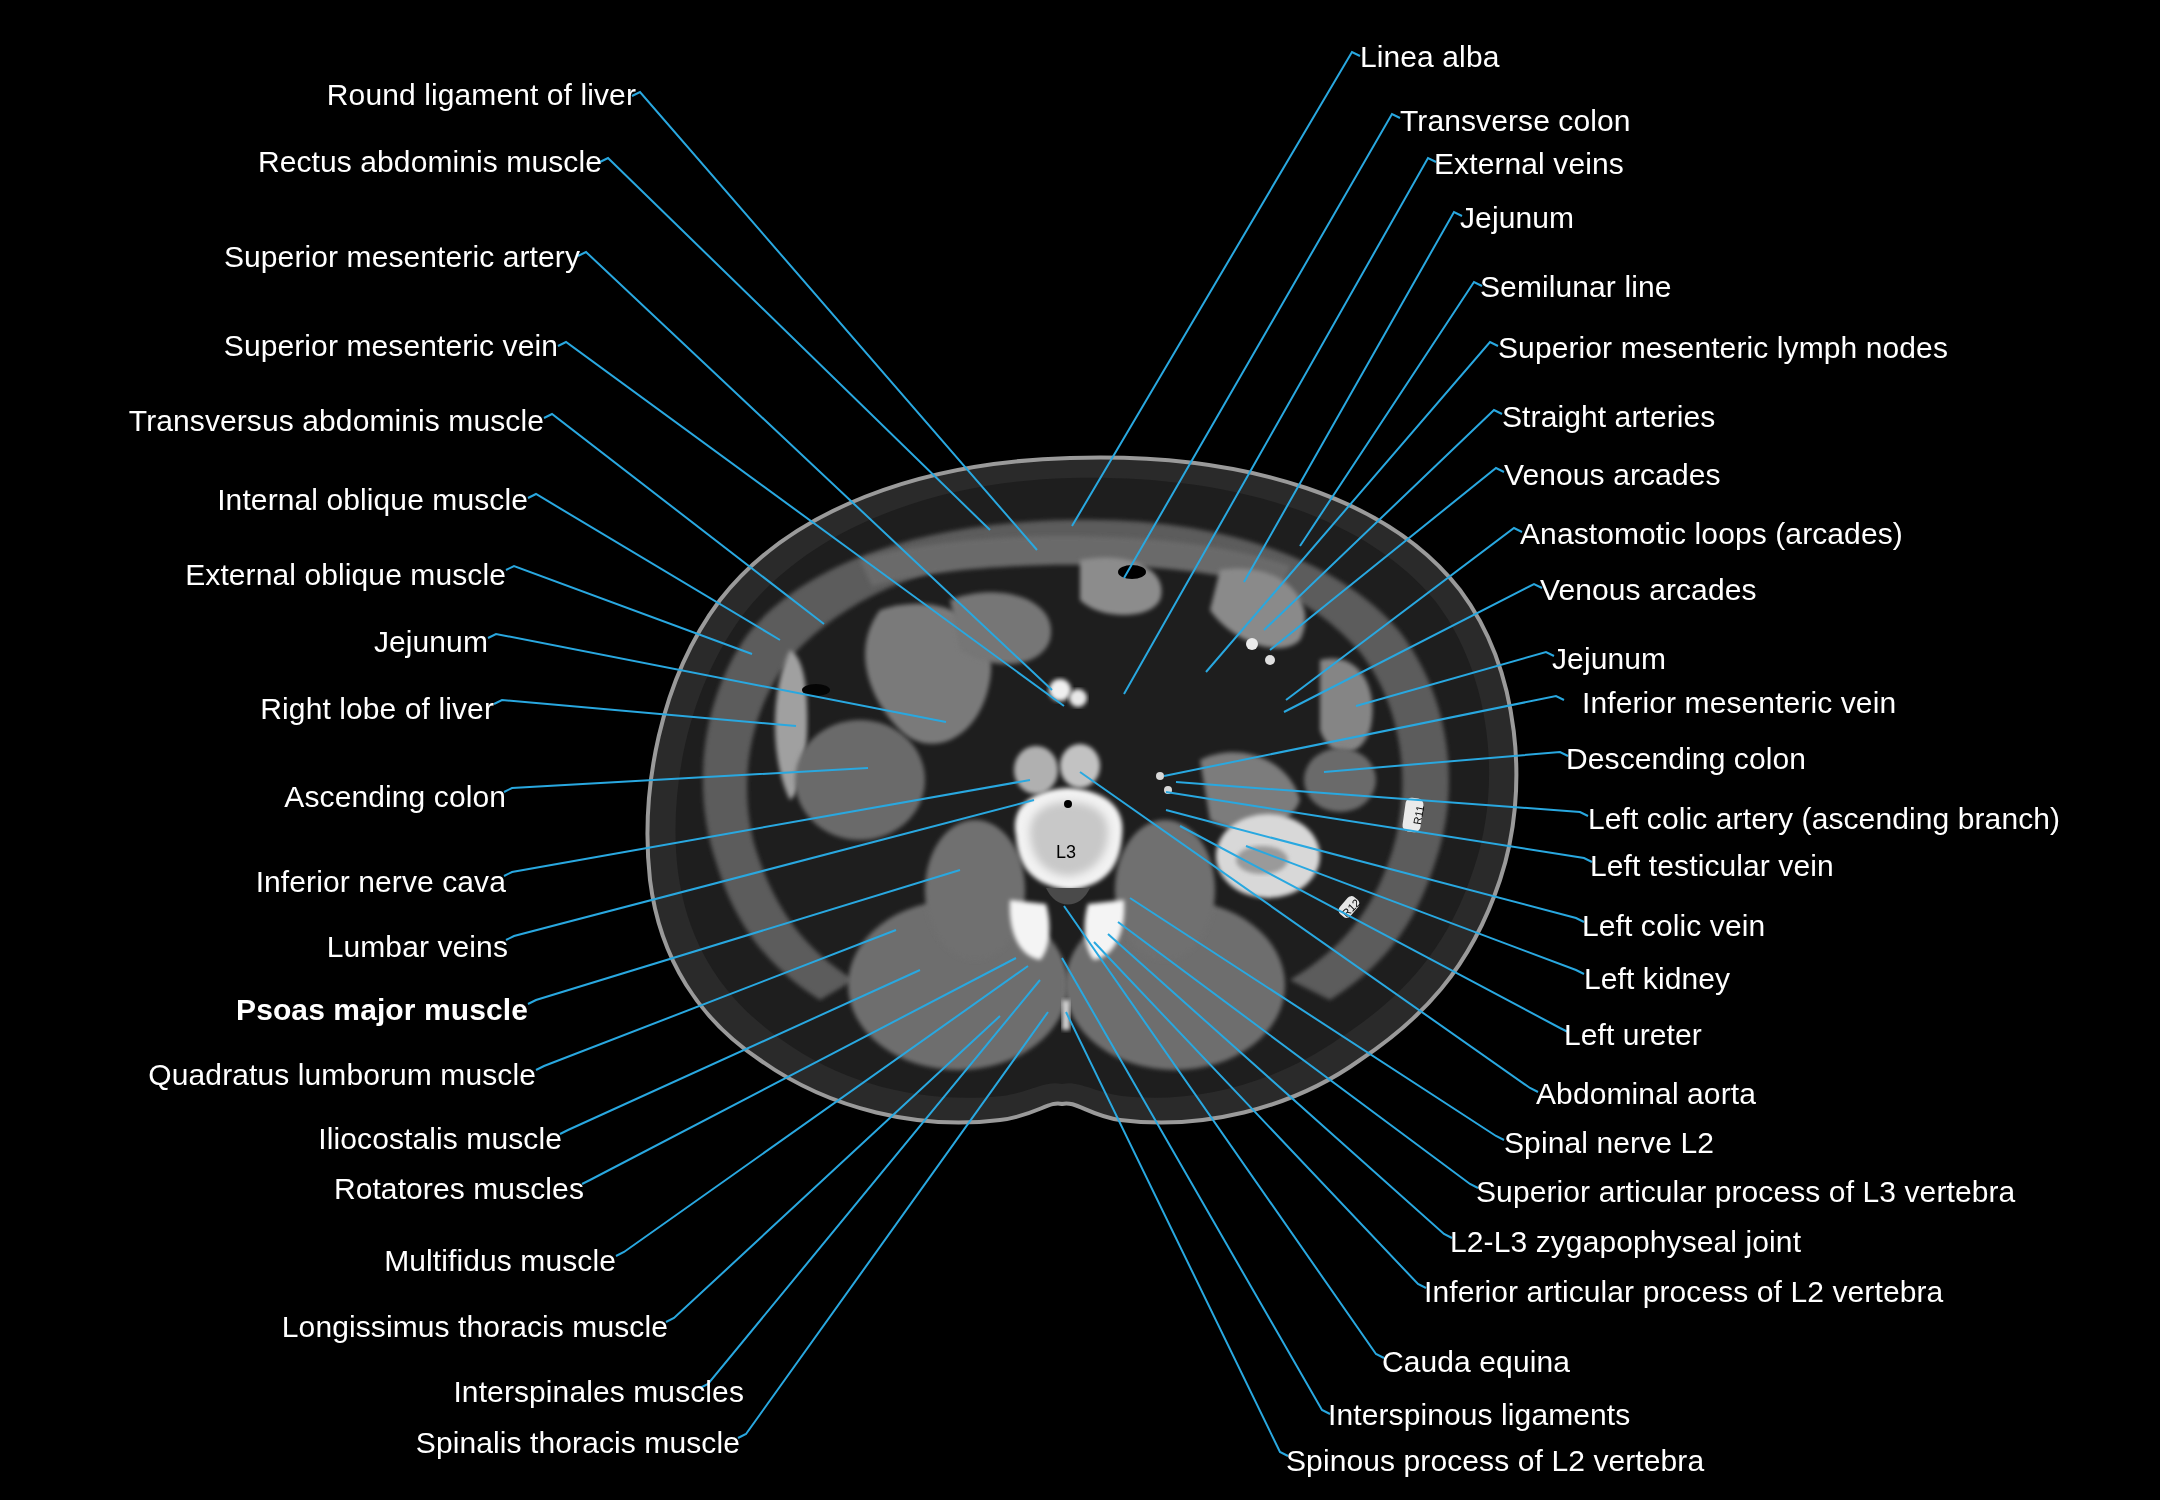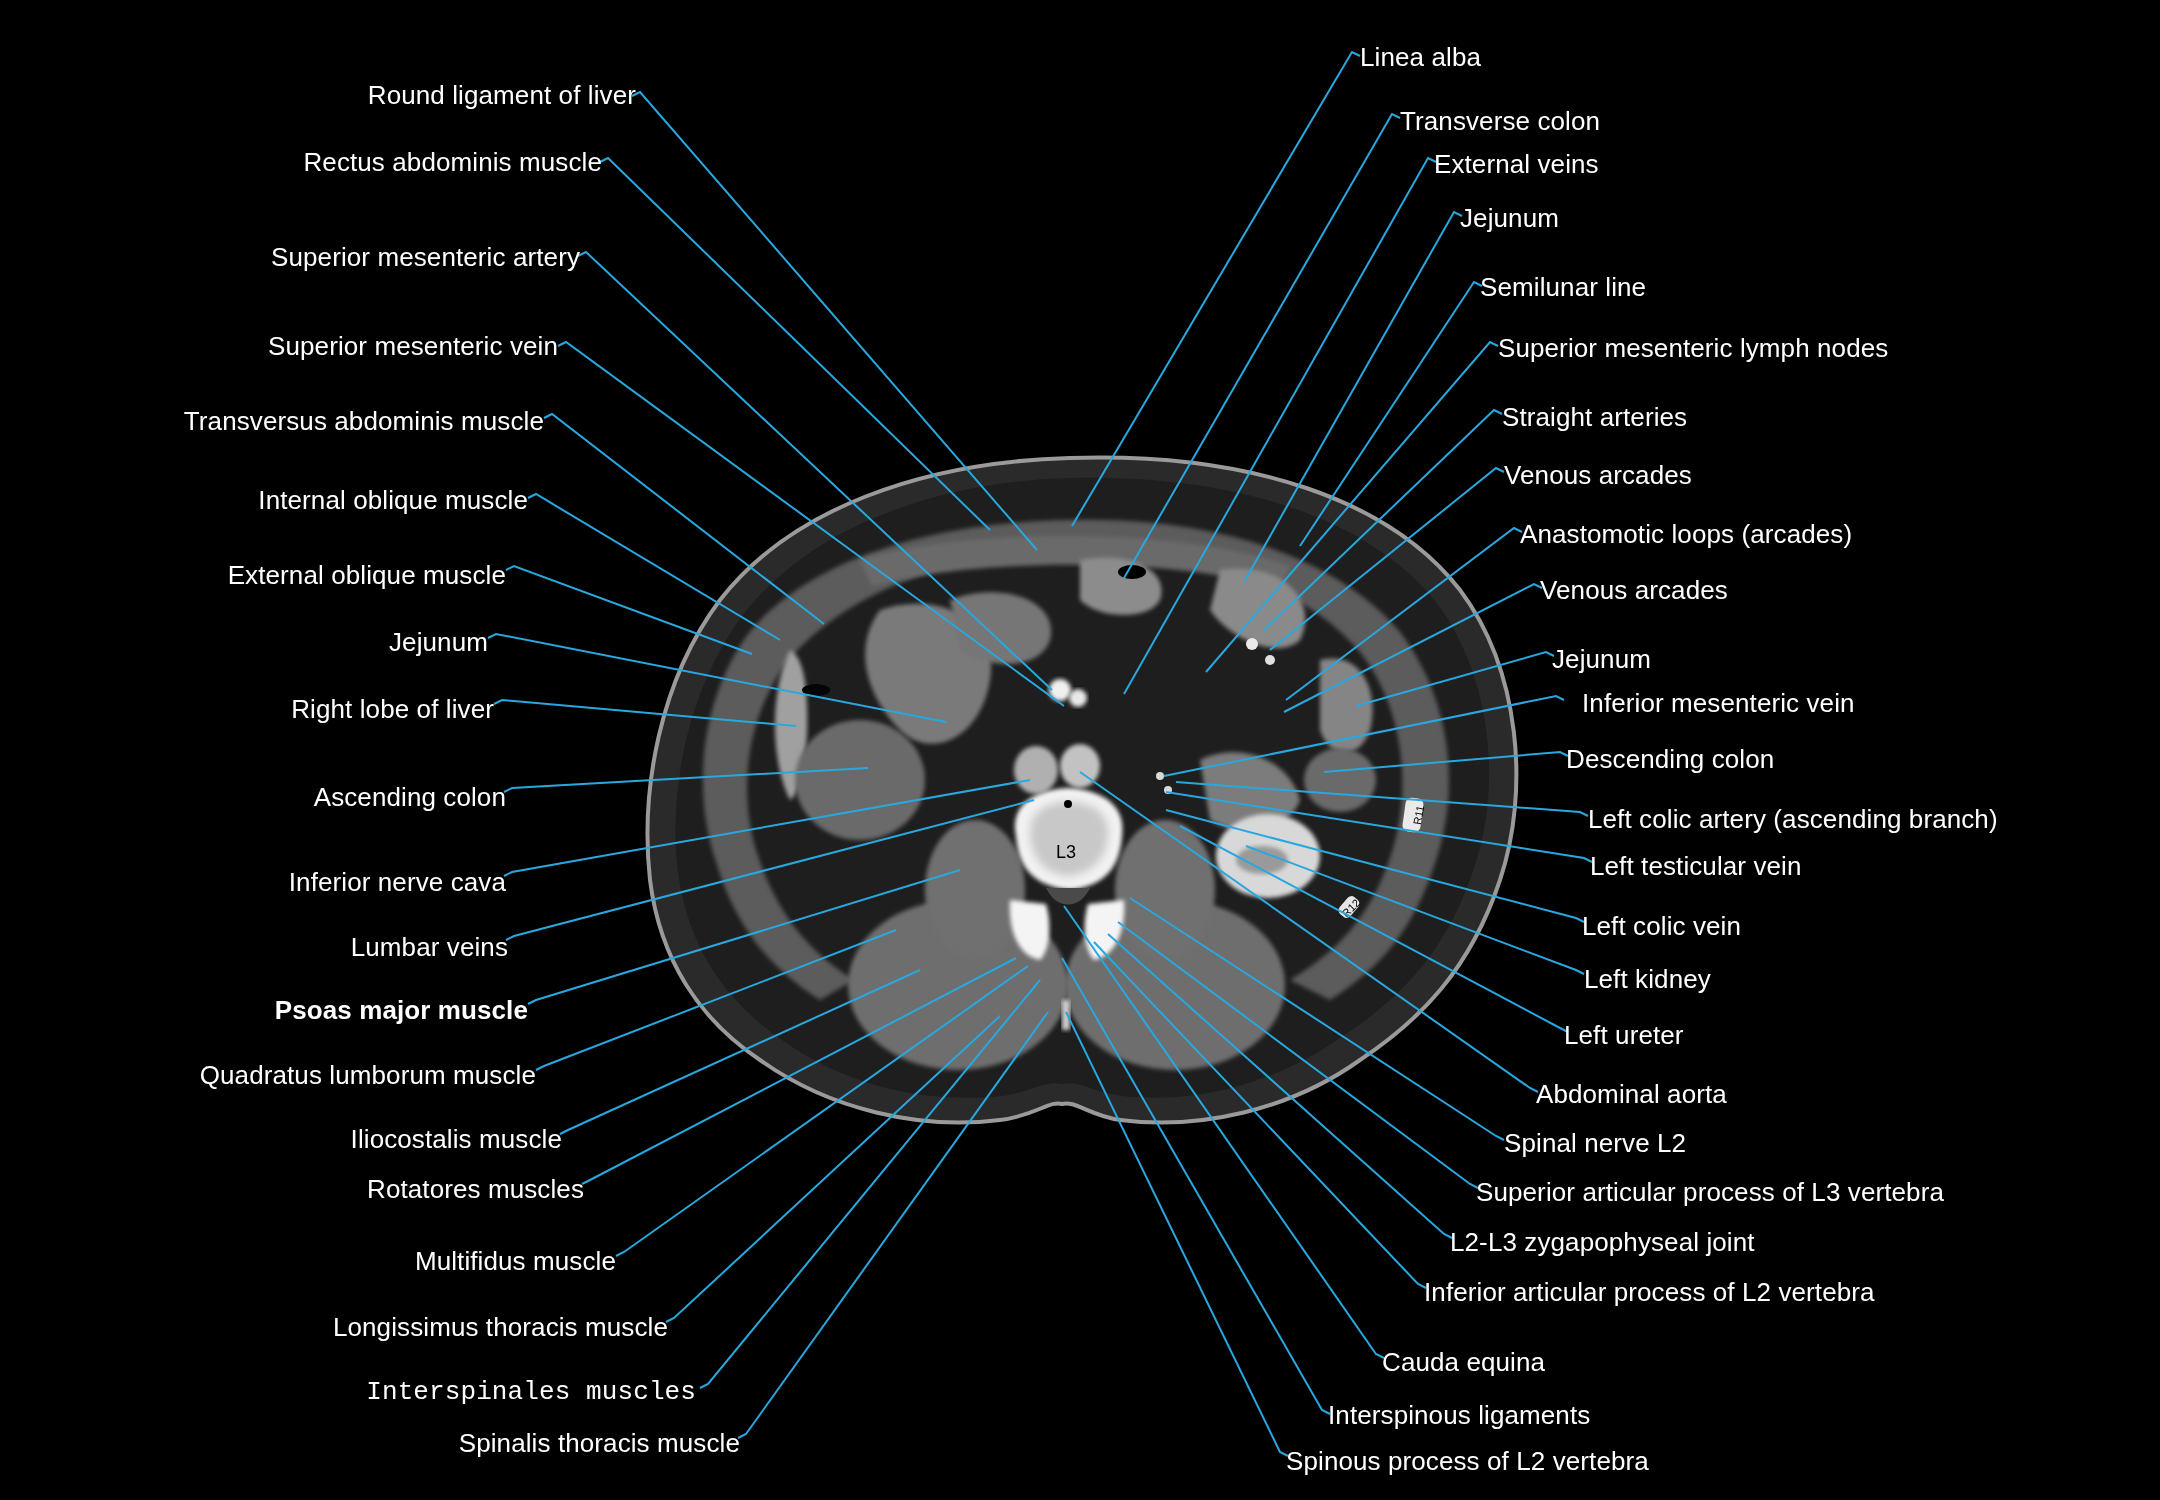--- a/index.html
+++ b/index.html
@@ -1,20 +1,20 @@
 <!DOCTYPE html>
 <html><head>
 <meta charset="utf-8">
 <style>
   html, body { margin: 0; padding: 0; background: #000; }
   body { width: 2160px; height: 1500px; position: relative; overflow: hidden;
          font-family: "Liberation Sans", "DejaVu Sans", sans-serif; }
   #stage { position: absolute; left: 0; top: 0; width: 2160px; height: 1500px; }
   svg#scan { position: absolute; left: 0; top: 0; }
-  .label { position: absolute; color: #ffffff; font-size: 26px; line-height: 34px;
+  .label { position: absolute; color: #ffffff; font-size: 30px; line-height: 34px;
            white-space: nowrap; letter-spacing: 0.1px; }
   .label.left { text-align: right; }
   .label.right { text-align: left; }
 </style>
 </head>
 <body>
 
 <div id="stage">
   <svg id="scan" width="2160" height="1500" viewBox="0 0 2160 1500">
     <defs>
@@ -171,21 +171,21 @@
       <div class="label left" style="right: 1666px; top: 692px;">Right lobe of liver</div>
       <div class="label left" style="right: 1654px; top: 780px;">Ascending colon</div>
       <div class="label left" style="right: 1654px; top: 865px;">Inferior nerve cava</div>
       <div class="label left" style="right: 1652px; top: 930px;">Lumbar veins</div>
       <div class="label left" style="right: 1632px; top: 993px; font-weight: bold;">Psoas major muscle</div>
       <div class="label left" style="right: 1624px; top: 1058px;">Quadratus lumborum muscle</div>
       <div class="label left" style="right: 1598px; top: 1122px;">Iliocostalis muscle</div>
       <div class="label left" style="right: 1576px; top: 1172px;">Rotatores muscles</div>
       <div class="label left" style="right: 1544px; top: 1244px;">Multifidus muscle</div>
       <div class="label left" style="right: 1492px; top: 1310px;">Longissimus thoracis muscle</div>
-      <div class="label left" style="right: 1464px; top: 1375px; font-family: Liberation Mono, monospace;">Interspinales muscles</div>
+      <div class="label left" style="right: 1416px; top: 1375px;">Interspinales muscles</div>
       <div class="label left" style="right: 1420px; top: 1426px;">Spinalis thoracis muscle</div>
       <div class="label right" style="left: 1360px; top: 40px;">Linea alba</div>
       <div class="label right" style="left: 1400px; top: 104px;">Transverse colon</div>
       <div class="label right" style="left: 1434px; top: 147px;">External veins</div>
       <div class="label right" style="left: 1460px; top: 201px;">Jejunum</div>
       <div class="label right" style="left: 1480px; top: 270px;">Semilunar line</div>
       <div class="label right" style="left: 1498px; top: 331px;">Superior mesenteric lymph nodes</div>
       <div class="label right" style="left: 1502px; top: 400px;">Straight arteries</div>
       <div class="label right" style="left: 1504px; top: 458px;">Venous arcades</div>
       <div class="label right" style="left: 1520px; top: 517px;">Anastomotic loops (arcades)</div>

